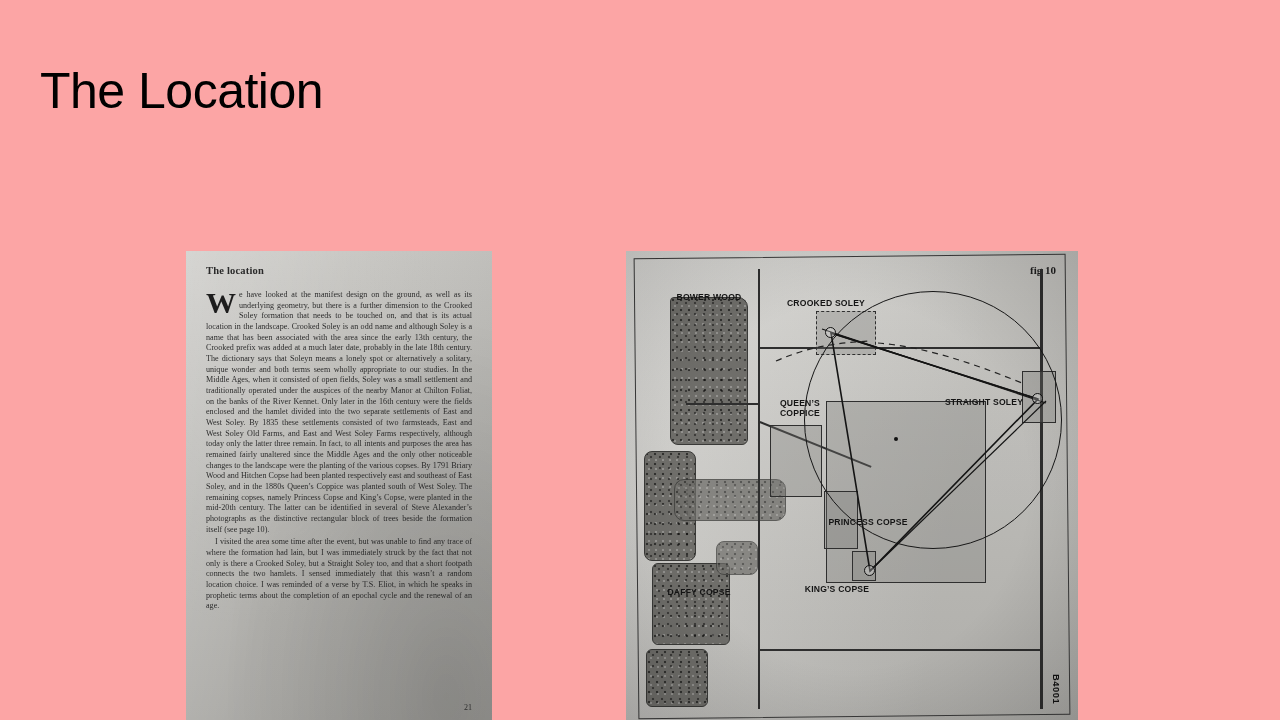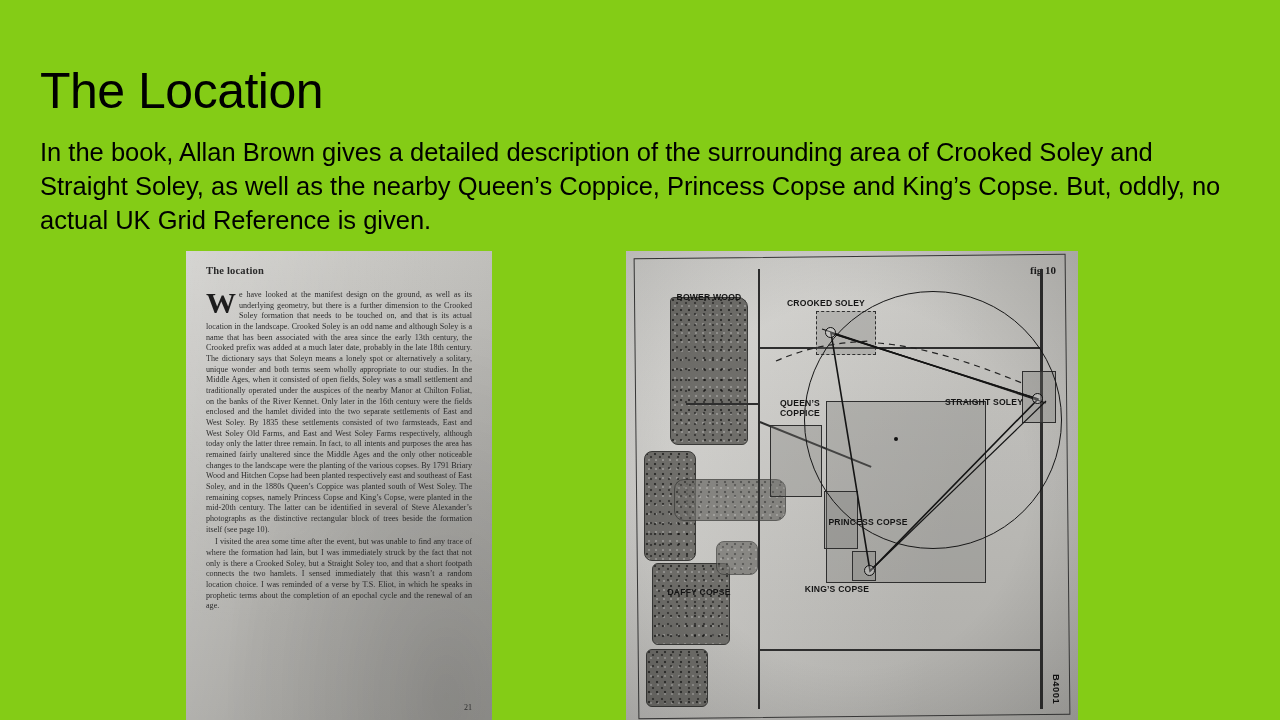--- a/index.html
+++ b/index.html
@@ -8,21 +8,21 @@
     width: 1280px;
     height: 720px;
     background: #ffffff;
     font-family: "Liberation Sans", sans-serif;
     overflow: hidden;
     position: relative;
   }
   .slide {
     position: absolute;
     inset: 0;
-    background: #84cc16;
+    background: #fca5a5;
   }
   .slide-title {
     position: absolute;
     left: 40px;
     top: 30px;
     font-size: 50px;
     font-weight: 400;
     color: #000000;
     letter-spacing: -0.5px;
     line-height: 1.1;
@@ -196,21 +196,20 @@
   }
   svg.geo { position: absolute; inset: 0; overflow: visible; }
 </style>
 </head>
 <body>
 
 <div class="slide">
 
   <h1 class="slide-title">The Location</h1>
 
-  <div class="slide-body">In the book, Allan Brown gives a detailed description of the surrounding area of Crooked Soley and Straight Soley, as well as the nearby Queen’s Coppice, Princess Copse and King’s Copse. But, oddly, no actual UK Grid Reference is given.</div>
 
   <div class="book-photo">
     <div class="book-page">
       <div class="book-header">The location</div>
       <div class="book-col">
         <span class="dropcap">W</span>
         <p>e have looked at the manifest design on the ground, as well as its underlying geometry, but there is a further dimension to the Crooked Soley formation that needs to be touched on, and that is its actual location in the landscape. Crooked Soley is an odd name and although Soley is a name that has been associated with the area since the early 13th century, the Crooked prefix was added at a much later date, probably in the late 18th century. The dictionary says that Soleyn means a lonely spot or alternatively a solitary, unique wonder and both terms seem wholly appropriate to our studies. In the Middle Ages, when it consisted of open fields, Soley was a small settlement and traditionally operated under the auspices of the nearby Manor at Chilton Foliat, on the banks of the River Kennet. Only later in the 16th century were the fields enclosed and the hamlet divided into the two separate settlements of East and West Soley. By 1835 these settlements consisted of two farmsteads, East and West Soley Old Farms, and East and West Soley Farms respectively, although today only the latter three remain. In fact, to all intents and purposes the area has remained fairly unaltered since the Middle Ages and the only other noticeable changes to the landscape were the planting of the various copses. By 1791 Briary Wood and Hitchen Copse had been planted respectively east and southeast of East Soley, and in the 1880s Queen’s Coppice was planted south of West Soley. The remaining copses, namely Princess Copse and King’s Copse, were planted in the mid-20th century. The latter can be identified in several of Steve Alexander’s photographs as the distinctive rectangular block of trees beside the formation itself (see page 10).</p>
         <p>I visited the area some time after the event, but was unable to find any trace of where the formation had lain, but I was immediately struck by the fact that not only is there a Crooked Soley, but a Straight Soley too, and that a short footpath connects the two hamlets. I sensed immediately that this wasn’t a random location choice. I was reminded of a verse by T.S. Eliot, in which he speaks in prophetic terms about the completion of an epochal cycle and the renewal of an age.</p>
       </div>
       <div class="book-folio">21</div>

